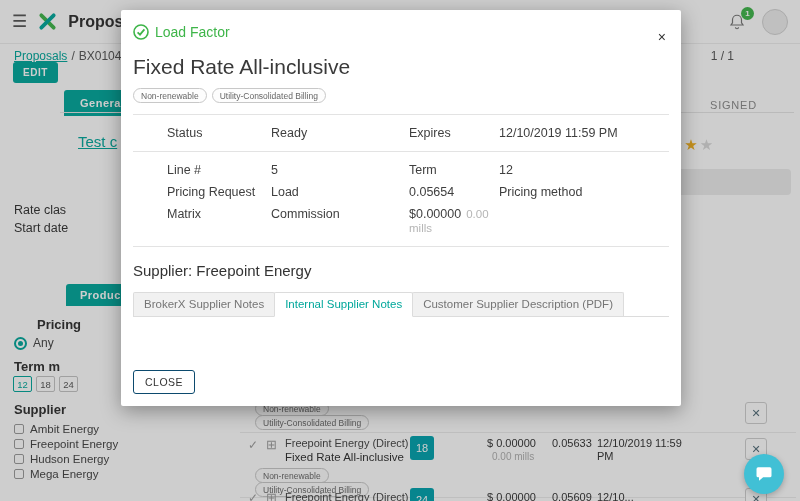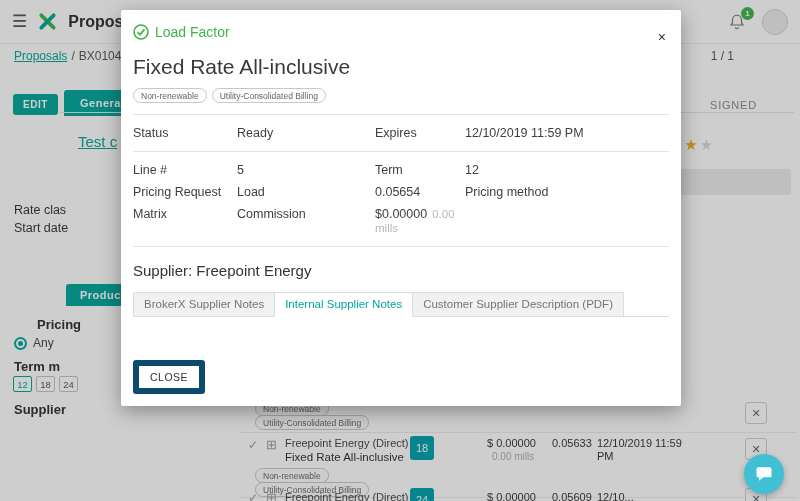--- a/index.html
+++ b/index.html
@@ -15,21 +15,21 @@
   .nav-right { margin-left:auto; display:flex; align-items:center; gap:16px; }
   .bell-wrap { position:relative; width:18px; height:20px; }
   .badge { position:absolute; top:-5px; right:-8px; background:#3eb549; color:#fff; font-size:8px; min-width:13px; height:13px; border-radius:7px; display:flex; align-items:center; justify-content:center; font-weight:700; padding:0 2px; }
   .avatar { width:26px; height:26px; border-radius:50%; background:#ededed; border:1px solid #d2d2d2; }
 
   .breadcrumb { position:absolute; top:44px; left:0; right:0; height:24px; display:flex; align-items:center; padding:0 14px; font-size:12px; color:#555; gap:4px; }
   .crumb-root { color:#00a79b; text-decoration:underline; cursor:pointer; }
   .pagination { margin-left:auto; color:#555; padding-right:52px; }
 
   .btn-teal { background:#00a79b; color:#fff; border:none; border-radius:3px; font-size:10px; font-weight:700; letter-spacing:.5px; padding:5px 10px; cursor:pointer; font-family:inherit; }
-  .edit-btn { position:absolute; left:13px; top:62px;margin-top:32px; }
+  .edit-btn { position:absolute; left:13px; top:62px; }
   .generate-tab { position:absolute; left:64px; top:90px; padding:7px 16px; font-size:11px; border-radius:3px 3px 0 0; }
   .signed-label { position:absolute; left:710px; top:99px; font-size:11px; letter-spacing:.8px; color:#8a8a8a; cursor:pointer; }
   .card-top-line { position:absolute; left:60px; right:6px; top:112px; border-top:1px solid #e6e6e6; }
 
   .test-link { position:absolute; left:78px; top:133px; font-size:15px; color:#00a79b; text-decoration:underline; cursor:pointer; }
   .stars { position:absolute; left:638px; top:136px; font-size:15px; letter-spacing:2px; cursor:pointer; }
   .star-filled { color:#f2b01e; }
   .star-empty { color:#d9d9d9; }
   .gray-pill-btn { position:absolute; left:653px; top:169px; width:138px; height:26px; background:#ececec; border:none; border-radius:4px; cursor:pointer; }
   .form-label { position:absolute; left:14px; font-size:12.5px; color:#333; }
@@ -66,29 +66,29 @@
 
   
   .overlay { position:absolute; inset:0; background:rgba(33,33,33,.22); z-index:5; }
   .modal { position:absolute; left:121px; top:10px; width:560px; height:396px; background:#fff; z-index:10; border-radius:2px; box-shadow:0 5px 20px rgba(0,0,0,.35); display:flex; flex-direction:column; padding:14px 12px 12px; }
   .modal-header { display:flex; align-items:center; gap:6px; }
   .load-factor-label { color:#3eb549; font-size:14px; }
   .modal-close { position:absolute; top:20px; right:15px; font-size:14px; color:#333; cursor:pointer; line-height:1; }
   .modal-title { font-size:21px; font-weight:400; color:#3a3a3a; margin-top:15px; }
   .modal-tags { display:flex; gap:5px; margin-top:9px; }
   .hr { border:none; border-top:1px solid #e3e3e3; margin:11px 0 0; }
-  .fields { display:grid; grid-template-columns:104px 138px 90px 1fr; row-gap:8px; font-size:12.5px; color:#3f3f3f; margin-top:11px; align-items:baseline; }
+  .fields { display:grid; grid-template-columns:104px 138px 90px 1fr; row-gap:8px; font-size:12.5px; color:#3f3f3f; margin-top:11px; align-items:baseline;margin-left:34px; }
   .f-link { color:#00a79b; cursor:pointer; }
   .f-extra { color:#b5b5b5; font-size:11.5px; margin-left:5px; }
   .supplier-heading { font-size:15px; color:#333; font-weight:500; margin-top:15px; }
   .tabs { display:flex; margin-top:13px; border-bottom:1px solid #dcdcdc; }
   .tab { font-size:11.5px; padding:5px 10px 6px; border:1px solid #dcdcdc; border-bottom:none; background:#f1f1f1; color:#757575; border-radius:2px 2px 0 0; margin-right:-1px; cursor:pointer; white-space:nowrap; }
   .tab.active { background:#fff; color:#00a79b; margin-bottom:-1px; border-bottom:1px solid #fff; }
   .tab-content { flex:1; }
-  .close-btn { align-self:flex-start; background:#fff; border:6px solid #0c4a6e; border-radius:3px; font-size:10.5px; letter-spacing:.5px; color:#333; padding:5px 11px; cursor:pointer; font-family:inherit; }
+  .close-btn { align-self:flex-start; background:#fff; border:1px solid #0c4a6e; border-radius:3px; font-size:10.5px; letter-spacing:.5px; color:#333; padding:5px 11px; cursor:pointer; font-family:inherit; }
 </style>
 </head>
 <body>
 
 <div class="stage">
 
   <div class="app">
 
     <header class="navbar">
       <span class="hamburger">☰</span>
@@ -138,20 +138,38 @@
       <span class="radio"></span>
       <span class="any-label">Any</span>
     </span>
     <span class="side-heading" style="top:359px;">Term m</span>
     <span class="chips">
       <span class="chip sel">12</span>
       <span class="chip">18</span>
       <span class="chip">24</span>
     </span>
     <span class="side-heading" style="top:402px;">Supplier</span>
+    <div class="supplier-list">
+      <div class="supplier-row">
+        <span class="checkbox"></span>
+        <span class="supplier-label">Ambit Energy</span>
+      </div>
+      <div class="supplier-row">
+        <span class="checkbox"></span>
+        <span class="supplier-label">Freepoint Energy</span>
+      </div>
+      <div class="supplier-row">
+        <span class="checkbox"></span>
+        <span class="supplier-label">Hudson Energy</span>
+      </div>
+      <div class="supplier-row">
+        <span class="checkbox"></span>
+        <span class="supplier-label">Mega Energy</span>
+      </div>
+    </div>
 
     <div class="results">
 
       <span class="abs tag-pill" style="left:15px; top:5px;">Non-renewable</span>
       <span class="abs tag-pill" style="left:15px; top:19px;">Utility-Consolidated Billing</span>
       <button class="abs remove-btn" style="left:505px; top:6px;">✕</button>
 
       <div class="rowline" style="top:36px;"></div>
 
       <span class="abs cell-check" style="left:8px; top:42px;">✓</span>

